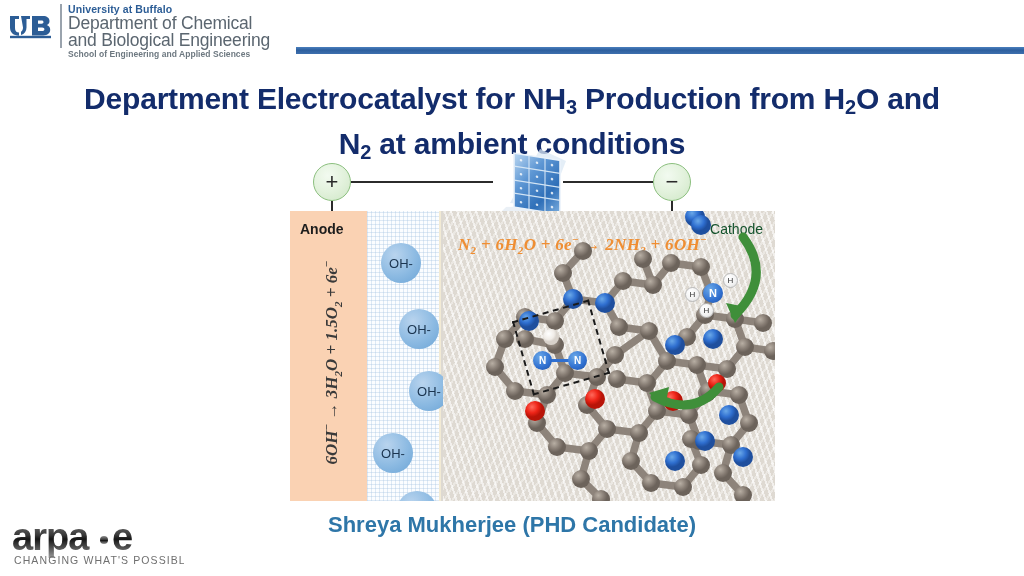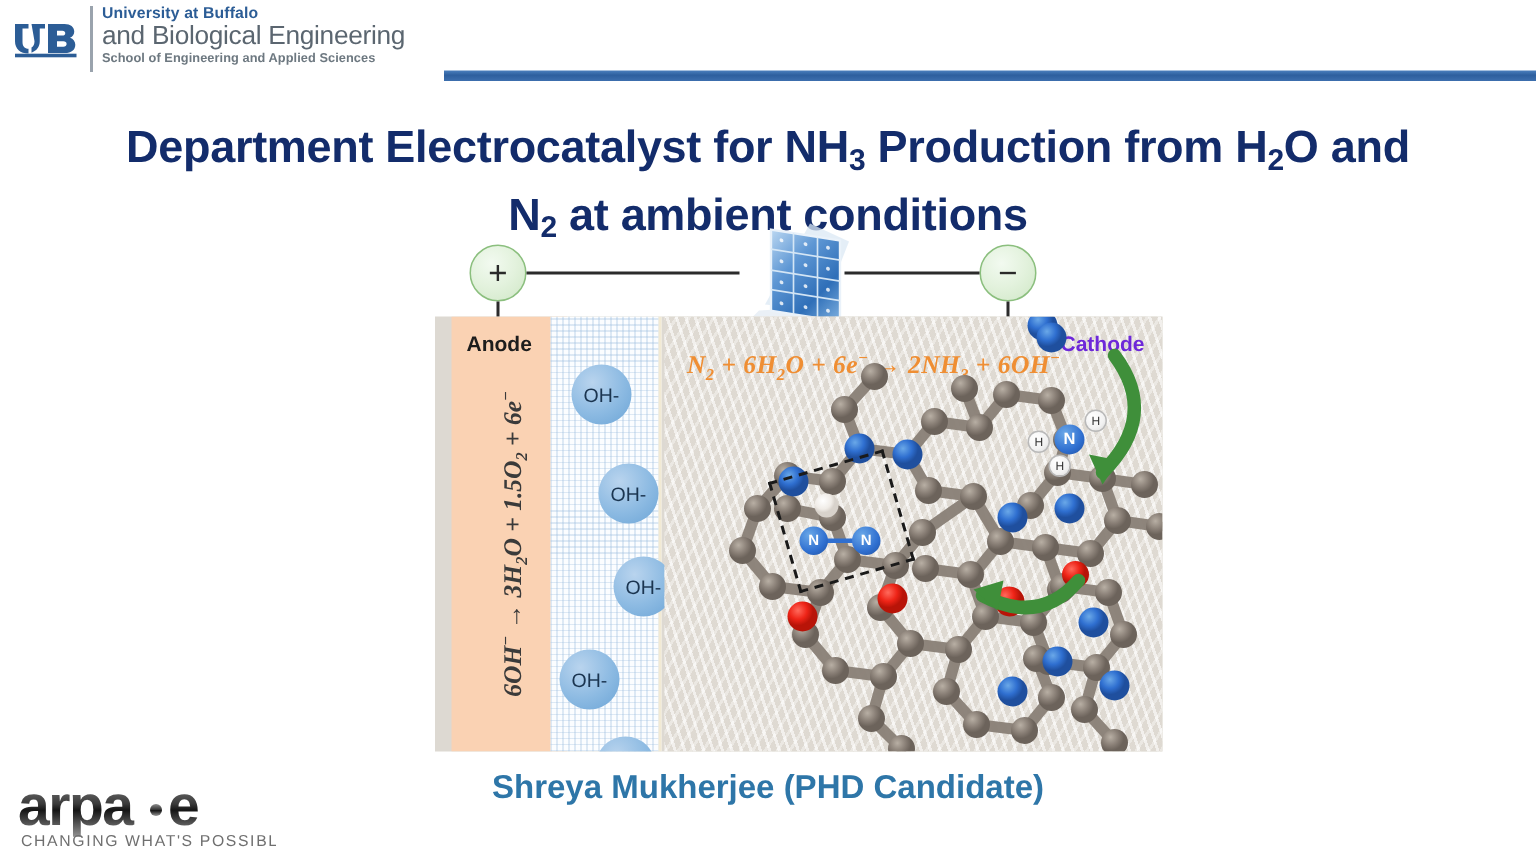--- a/index.html
+++ b/index.html
@@ -68,21 +68,20 @@
   }
 
   
   #diagram {
     position: absolute; left: 290px; top: 211px; width: 485px; height: 290px;
     background: #ddd9d2; overflow: hidden;
   }
   #anode-col {
     position: absolute; left: 0; top: 0; width: 77px; height: 290px;
     background: #fad2b3;
-    margin-left: 11px;
   }
   #membrane-col {
     position: absolute; left: 77px; top: 0; width: 74px; height: 290px;
     background:
       repeating-linear-gradient(0deg, rgba(150,185,220,.30) 0 1px, transparent 1px 4px),
       repeating-linear-gradient(90deg, rgba(150,185,220,.30) 0 1px, transparent 1px 4px),
       #fbfdff;
     border-right: 2px solid #f2ead4;
   }
   #catalyst-col {
@@ -91,21 +90,21 @@
       repeating-linear-gradient(72deg, rgba(255,255,255,.55) 0 2px, rgba(198,190,180,.12) 2px 6px),
       repeating-linear-gradient(-58deg, rgba(255,255,255,.40) 0 2px, rgba(190,182,172,.10) 2px 7px),
       #e6e2db;
   }
   #label-anode {
     position: absolute; left: 10px; top: 10px;
     font-size: 14px; font-weight: bold; color: #1d1d1d;
   }
   #label-cathode {
     position: absolute; right: 12px; top: 10px;
-    font-size: 14px; font-weight: bold; color: #6d28d9; margin-left: 24px;
+    font-size: 14px; font-weight: normal; color: #14532d; margin-left: 24px;
   }
   #anode-eq {
     position: absolute; left: -78px; top: 140px; width: 240px;
     transform: rotate(-90deg);
     text-align: center;
     font-family: "Liberation Serif", serif;
     font-style: italic; font-weight: bold;
     font-size: 17px; color: #3a3a3a; white-space: nowrap;
   }
   #anode-eq sub, #cathode-eq sub { font-size: 11px; }
@@ -176,20 +175,21 @@
                M30 10.5 v3.2 h3.6 c1.2 0 1.9 -.6 1.9 -1.6 0 -1 -.7 -1.6 -1.9 -1.6 Z
                M30 17.5 v3.6 h4.2 c1.4 0 2.2 -.7 2.2 -1.8 0 -1.1 -.8 -1.8 -2.2 -1.8 Z"></path>
       <rect x="2" y="25.8" width="41" height="2.4"></rect>
     </g>
   </svg>
 
   <div id="header-divider"></div>
 
   <div id="header-text">
     <div id="hdr-univ">University at Buffalo</div>
+    <div class="hdr-dept">Department of Chemical</div>
     <div class="hdr-dept">and Biological Engineering</div>
     <div id="hdr-school">School of Engineering and Applied Sciences</div>
   </div>
 
   <div id="blue-bar"></div>
 </div>
 
 <h1 id="title">
   <span>Department Electrocatalyst for NH</span><sub>3</sub><span> Production from H</span><sub>2</sub><span>O and</span><br>
   <span>N</span><sub>2</sub><span> at ambient conditions</span>

